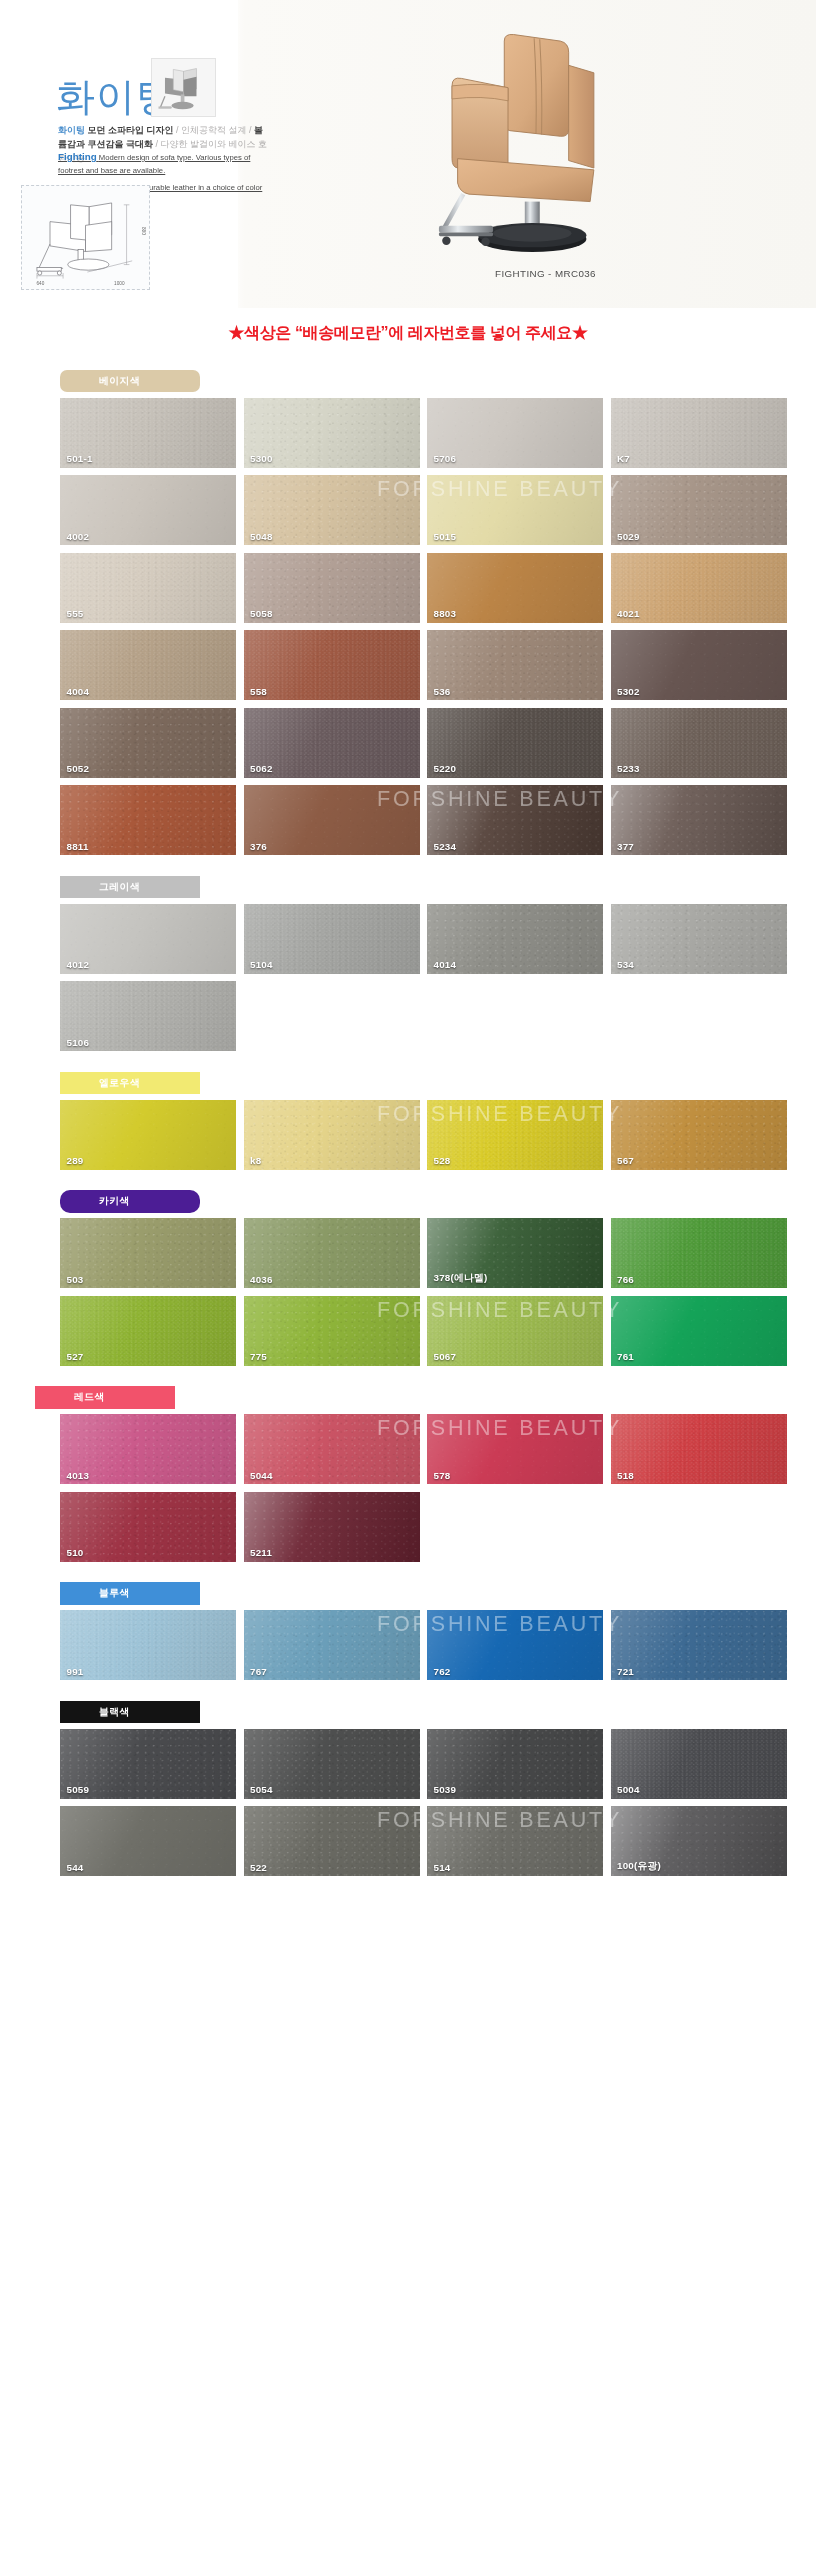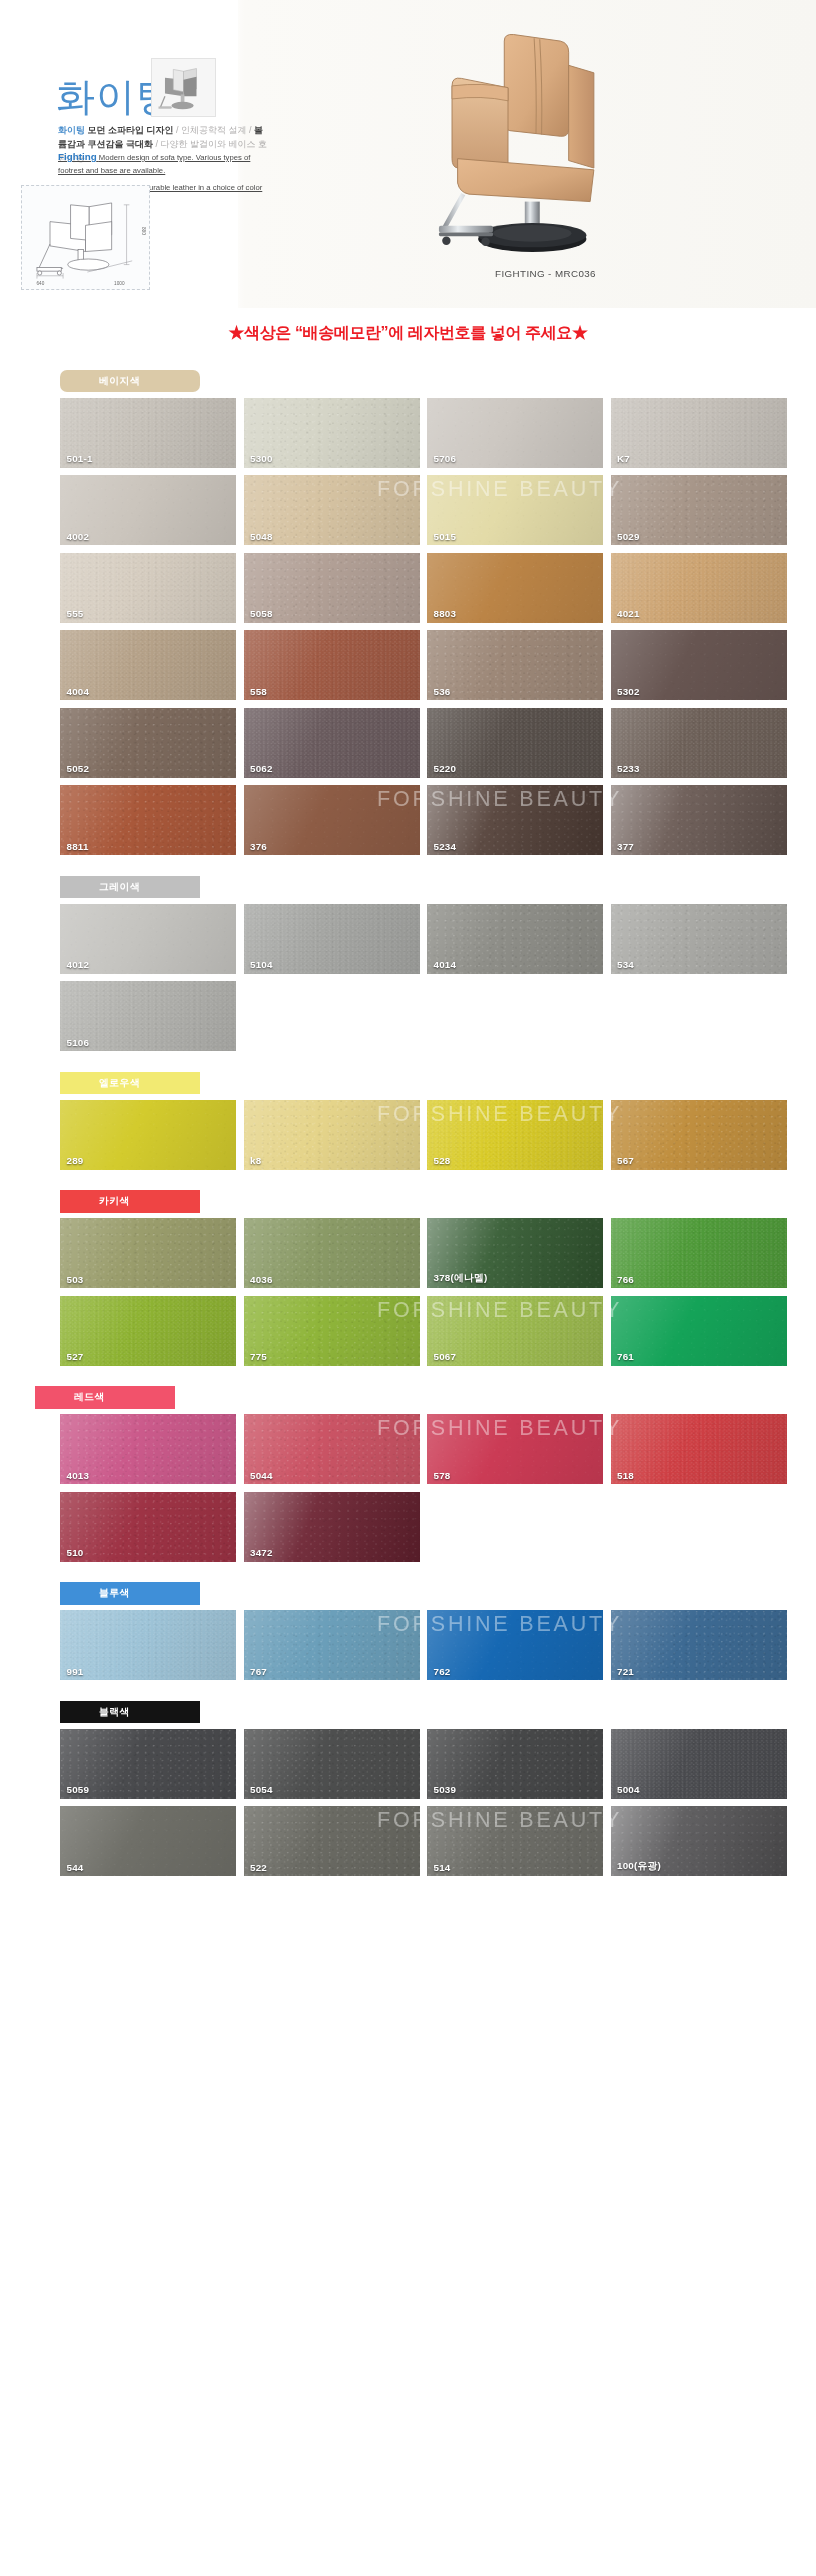--- a/index.html
+++ b/index.html
@@ -525,21 +525,21 @@
         <div class="sheen"></div>
         <span class="swatch-label">528</span>
       </div>
       <div class="swatch">
         <div class="swatch-fill" style="background: rgb(192, 143, 63);"></div>
         <div class="grain" style="background-size: 8.4px 7.5px, 11.2px 8.4px, 7.5px 6.5px, 13px 9.3px, 9.3px 8.4px; opacity: 0.55;"></div>
         <div class="sheen"></div>
         <span class="swatch-label">567</span>
       </div>
       <div class="wm-overlay">FORSHINE BEAUTY</div>
-    </div><div class="section-tag" style="background: #ef4444; color: rgb(255, 255, 255);">카키색</div><div class="swatch-row wm-row">
+    </div><div class="section-tag" style="background: #4c1d95; color: rgb(255, 255, 255); border-radius: 10px;">카키색</div><div class="swatch-row wm-row">
       <div class="swatch">
         <div class="swatch-fill" style="background: rgb(154, 157, 108);"></div>
         <div class="grain" style="background-size: 8.4px 7.5px, 11.2px 8.4px, 7.5px 6.5px, 13px 9.3px, 9.3px 8.4px; opacity: 0.55;"></div>
         <div class="sheen"></div>
         <span class="swatch-label">503</span>
       </div>
       <div class="swatch">
         <div class="swatch-fill" style="background: rgb(138, 154, 102);"></div>
         <div class="grain" style="background-size: 8.4px 7.5px, 11.2px 8.4px, 7.5px 6.5px, 13px 9.3px, 9.3px 8.4px; opacity: 0.55;"></div>
         <div class="sheen"></div>
@@ -613,21 +613,21 @@
       <div class="swatch">
         <div class="swatch-fill" style="background: rgb(158, 51, 69);"></div>
         <div class="grain" style="background-size: 8.4px 7.5px, 11.2px 8.4px, 7.5px 6.5px, 13px 9.3px, 9.3px 8.4px; opacity: 0.55;"></div>
         <div class="sheen"></div>
         <span class="swatch-label">510</span>
       </div>
       <div class="swatch">
         <div class="swatch-fill" style="background: rgb(109, 36, 51);"></div>
         <div class="grain" style="background-size: 9.3px 8.4px, 12px 9.3px, 8.4px 7.5px, 14px 10.3px, 10.3px 9.3px; opacity: 0.4;"></div>
         <div class="sheen" style="background: linear-gradient(112deg, rgba(255, 255, 255, 0.42) 0%, rgba(255, 255, 255, 0.05) 38%, rgba(0, 0, 0, 0.22) 100%);"></div>
-        <span class="swatch-label">3472</span>
+        <span class="swatch-label">5211</span>
       </div>
       <div class="swatch empty"></div>
       <div class="swatch empty"></div>
     </div><div class="section-tag" style="background: rgb(63, 143, 216); color: rgb(255, 255, 255);">블루색</div><div class="swatch-row wm-row">
       <div class="swatch">
         <div class="swatch-fill" style="background: rgb(158, 196, 216);"></div>
         <div class="grain" style="background-size: 4.7px 3.7px, 6.5px 4.7px, 3.7px 3.7px, 7.5px 5.6px, 5.6px 4.7px; opacity: 0.34;"></div>
         <div class="sheen"></div>
         <span class="swatch-label">991</span>
       </div>

